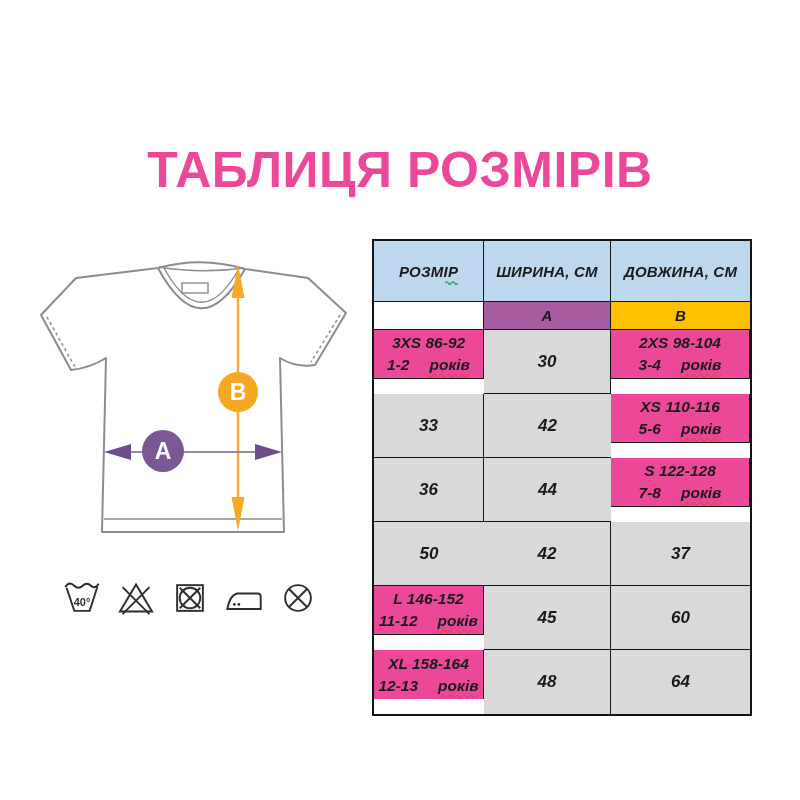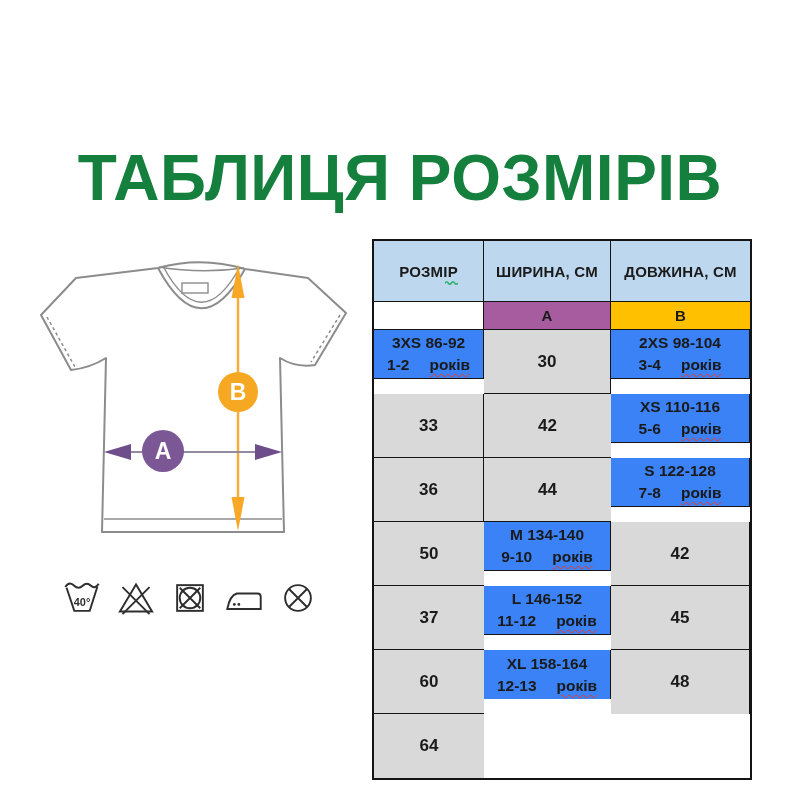--- a/index.html
+++ b/index.html
@@ -2,22 +2,22 @@
 <html><head>
 <meta charset="utf-8">
 <style>
   html,body{margin:0;padding:0;background:#fff;}
   body{width:800px;height:800px;font-family:"Liberation Sans","DejaVu Sans",sans-serif;}
   .canvas{position:relative;width:800px;height:800px;background:#fff;overflow:hidden;}
 
   
   .title{
     position:absolute;left:0;top:141px;width:100%;
-    text-align:center;font-size:64px;font-weight:700;letter-spacing:.5px;
-    color:#15803d;white-space:nowrap;
+    text-align:center;font-size:50px;font-weight:700;letter-spacing:.5px;
+    color:#ec4899;white-space:nowrap;
   }
 
   
   .shirt-wrap{position:absolute;left:38px;top:252px;width:316px;height:290px;}
   .shirt-wrap svg{display:block;width:100%;height:100%;}
   .circ-letter{font-family:"Liberation Sans",sans-serif;font-weight:700;fill:#ffffff;}
 
   
   .care-row{position:absolute;left:64px;top:580px;display:flex;gap:18px;align-items:center;}
   .care-icon{width:36px;height:36px;display:block;}
@@ -28,30 +28,30 @@
   
   .size-table{
     position:absolute;left:372px;top:239px;
     display:grid;grid-template-columns:110px 127px 139px;
     border:2px solid #141414;background:#fff;
     color:#1a1a1a;
   }
   .cell{
     display:flex;flex-direction:column;align-items:center;justify-content:center;
     border-right:1px solid #141414;border-bottom:1px solid #141414;
-    text-align:right;box-sizing:border-box;
+    text-align:right;box-sizing:border-box;font-style:italic;
   }
   .cell.last{border-right:none;}
   .cell.bot{border-bottom:none;}
   .th{height:61px;background:#BDD7EE;font-size:15px;font-weight:700;letter-spacing:.2px;}
   .ab{height:28px;font-size:15px;font-weight:700;}
   .ab.white{background:#ffffff;}
   .ab.a{background:#A75C9F;}
   .ab.b{background:#FFC000;}
-  .lab{height:49px;background:#3b82f6;font-size:15.5px;font-weight:600;line-height:1.4;}
+  .lab{height:49px;background:#ec4899;font-size:15.5px;font-weight:600;line-height:1.4;}
   .val{height:64px;background:#D9D9D9;font-size:17px;font-weight:600;}
   .hs{position:relative;display:inline-block;}
   .gsq{position:absolute;right:0;bottom:-5px;}
   .age-word{
     margin-left:20px;
     text-decoration:underline;
     text-decoration-style:wavy;
     text-decoration-color:#e8392e;
     text-decoration-thickness:1px;
     text-underline-offset:3px;
@@ -159,24 +159,20 @@
     </div>
     <div class="cell val">36</div>
     <div class="cell val last">44</div>
 
     <div class="cell lab">
       <div>S 122-128</div>
       <div><span>7-8</span><span class="age-word">років</span></div>
     </div>
     <div class="cell val last">50</div>
 
-    <div class="cell lab">
-      <div>M 134-140</div>
-      <div><span>9-10</span><span class="age-word">років</span></div>
-    </div>
     <div class="cell val">42</div>
     <div class="cell val last">37</div>
 
     <div class="cell lab">
       <div>L 146-152</div>
       <div><span>11-12</span><span class="age-word">років</span></div>
     </div>
     <div class="cell val">45</div>
     <div class="cell val last">60</div>
 

